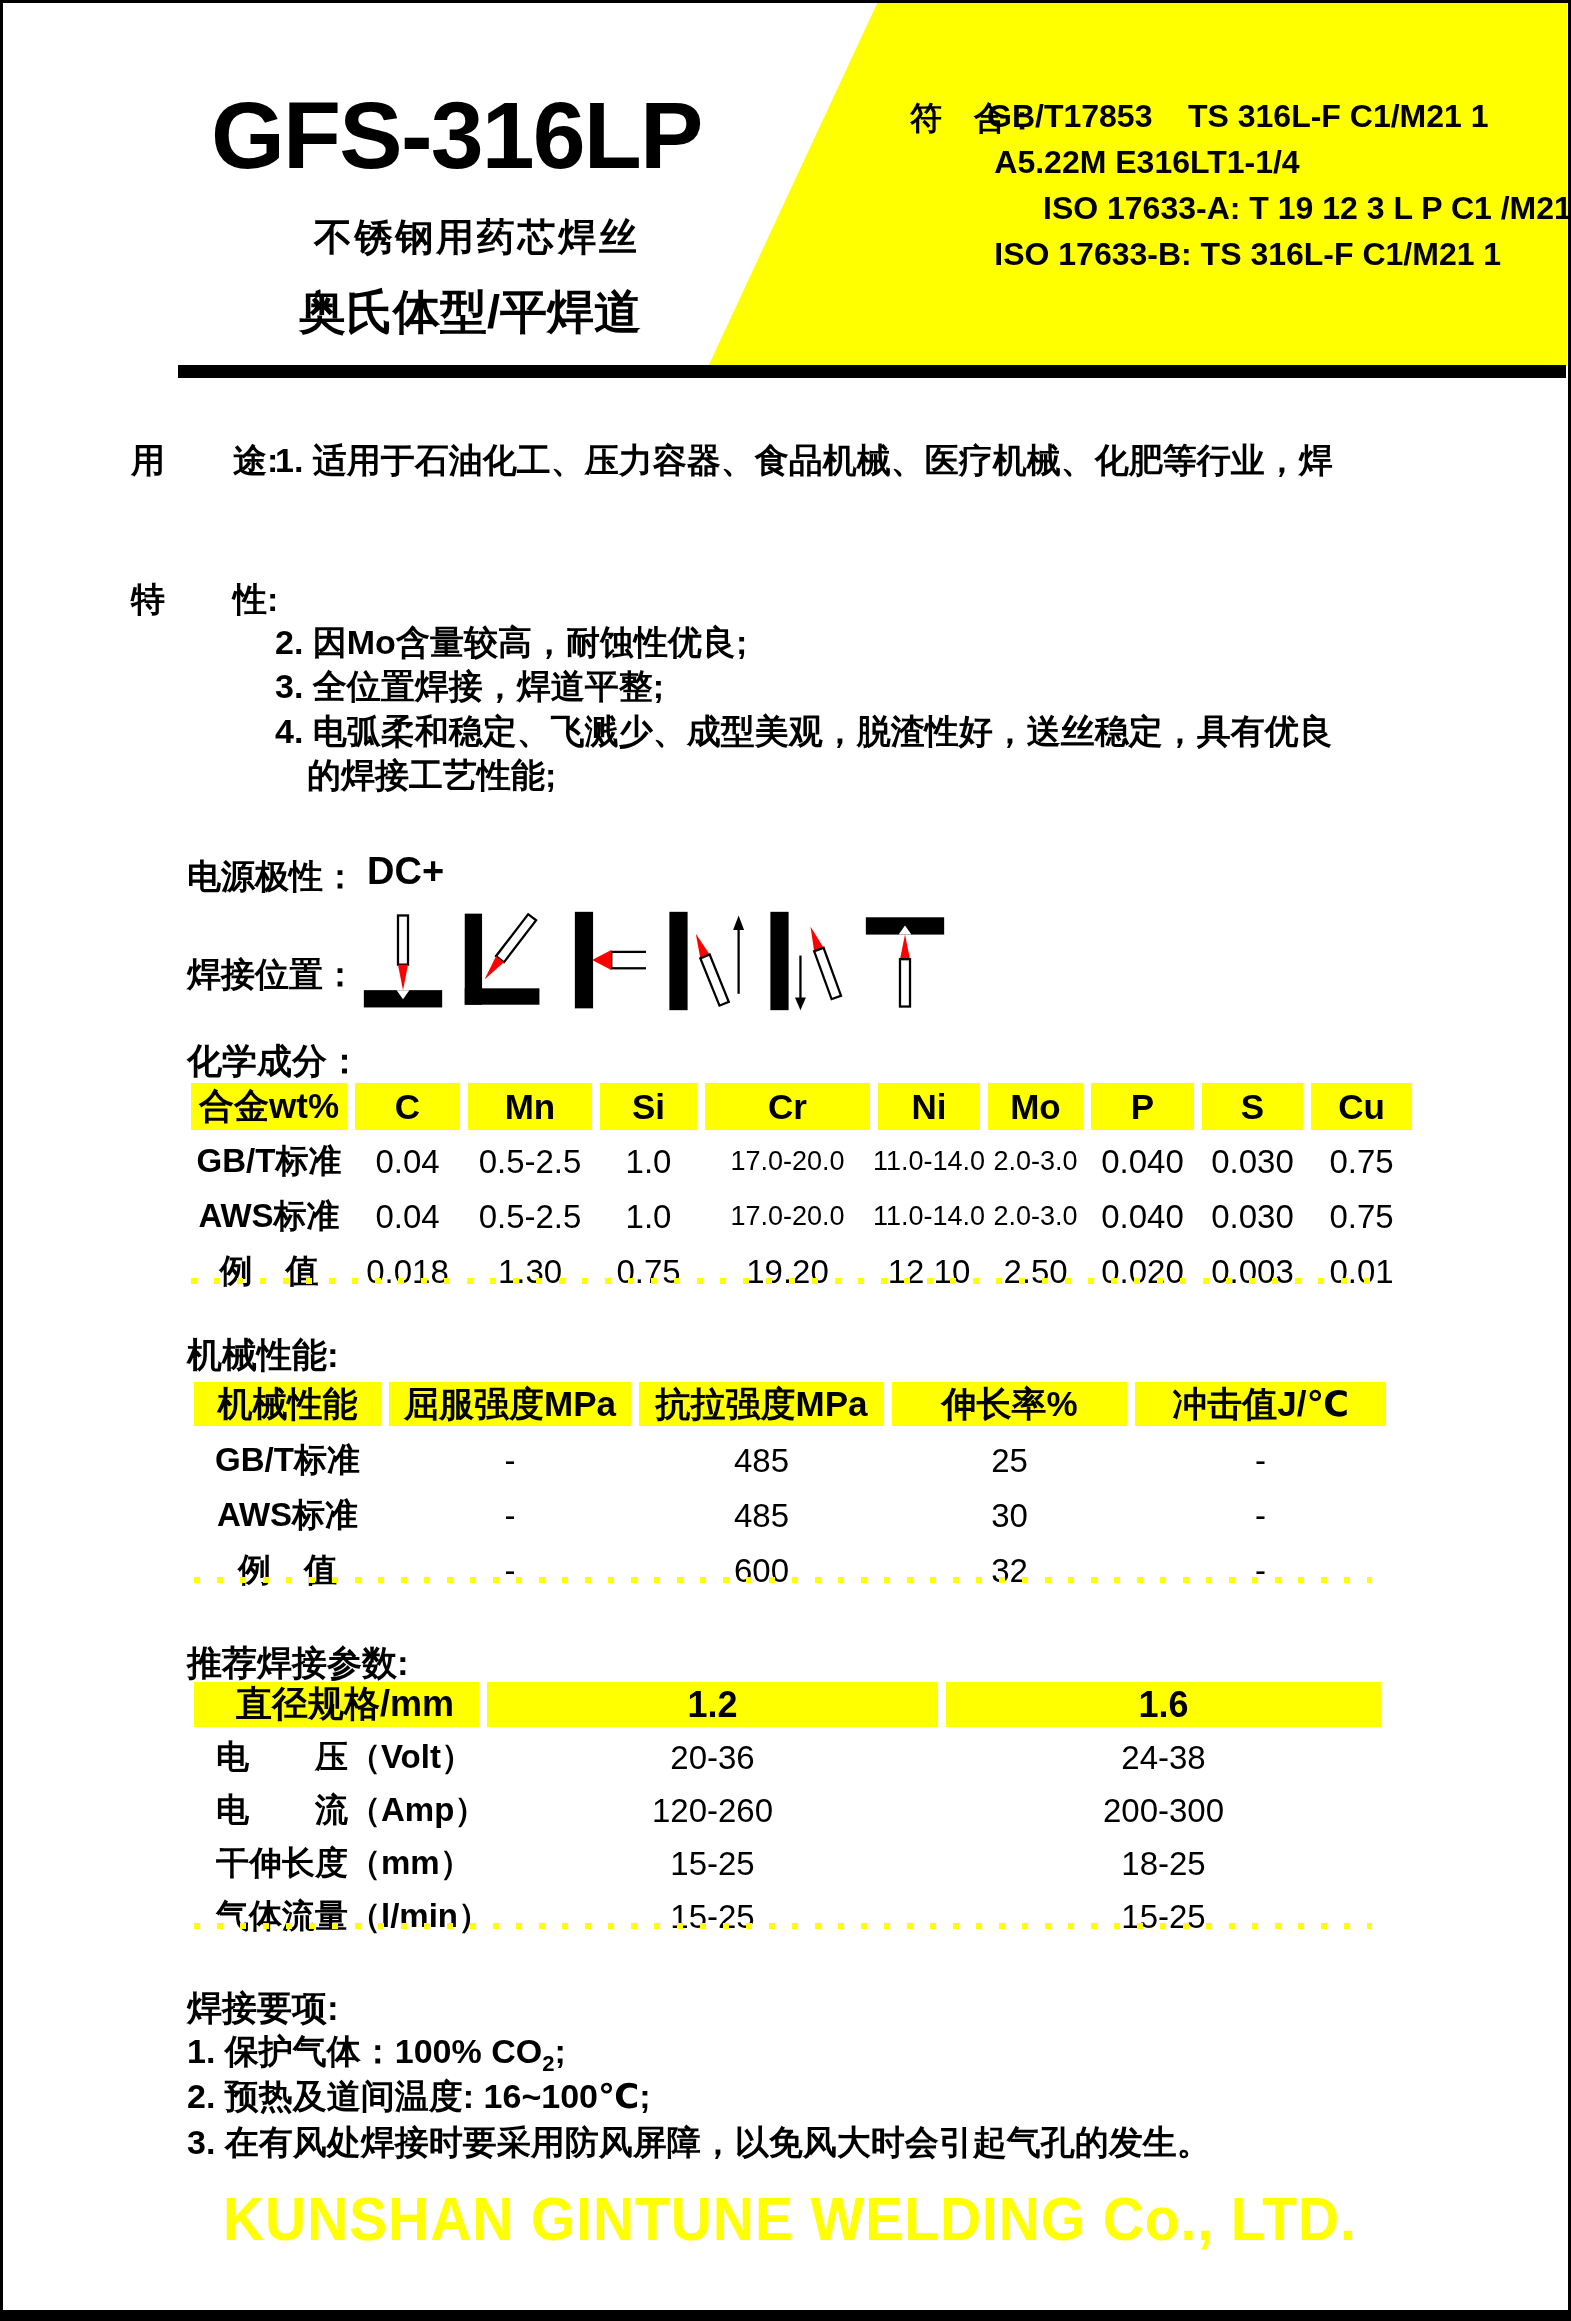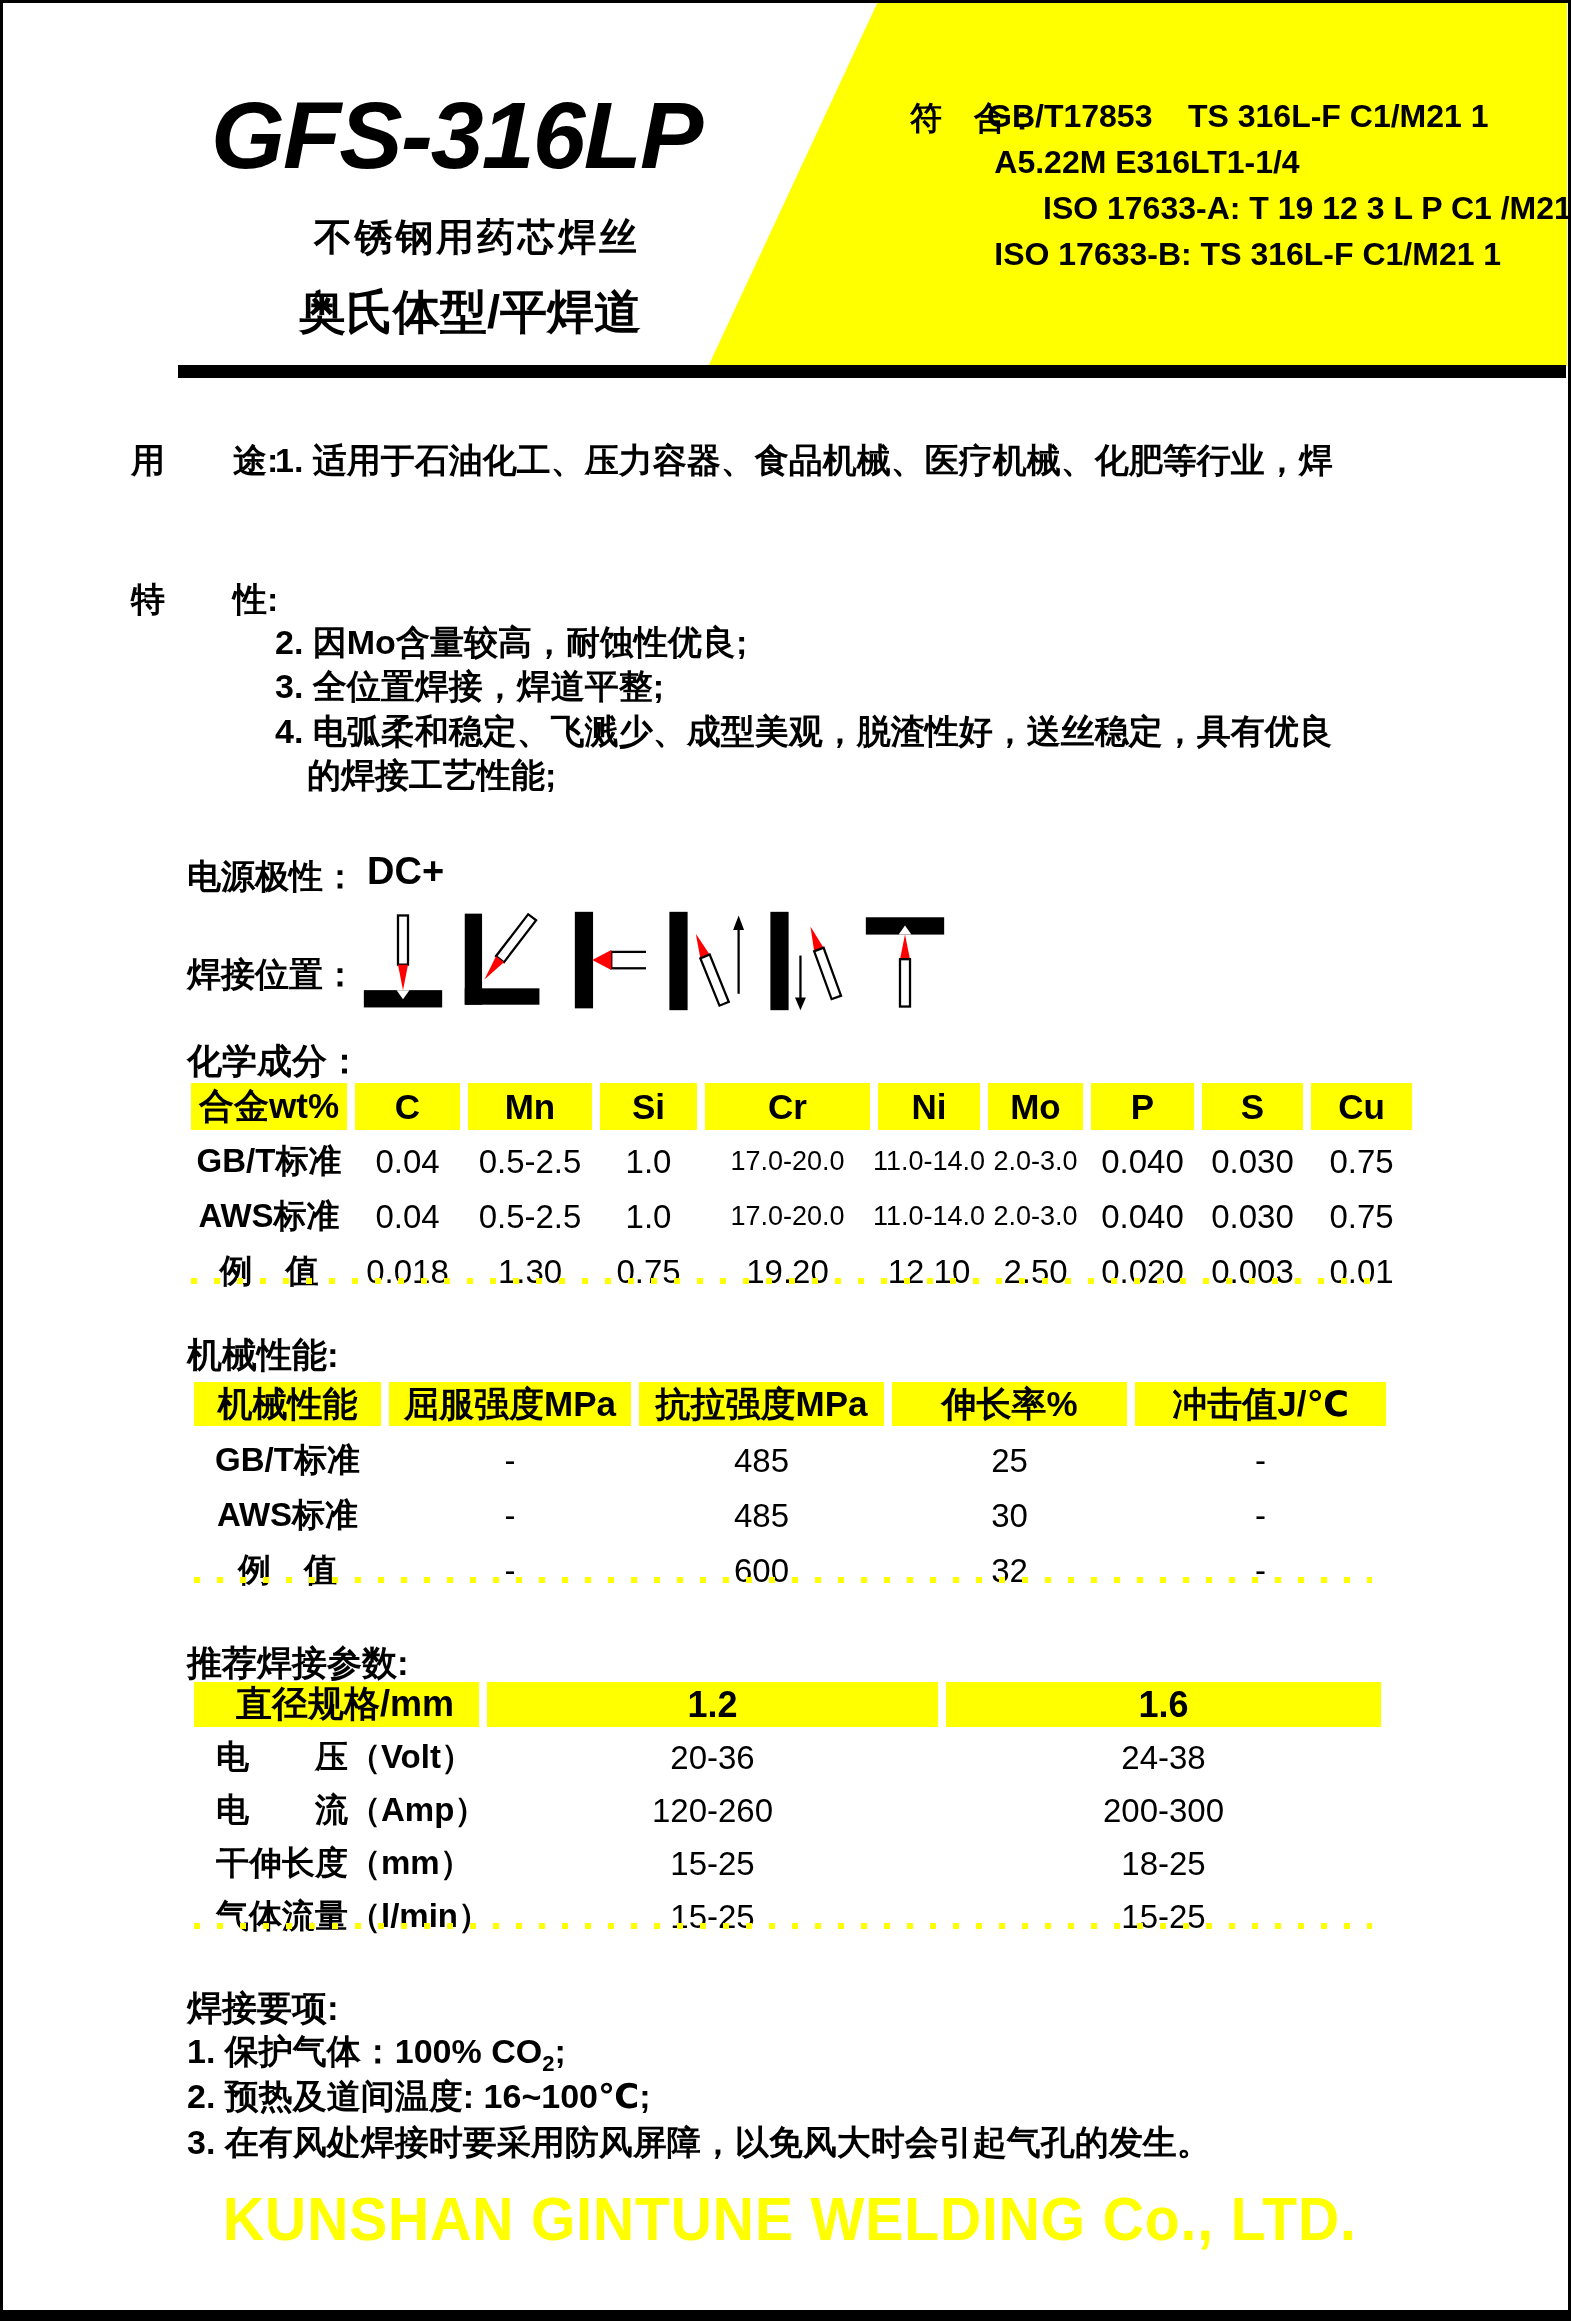--- a/index.html
+++ b/index.html
@@ -10,21 +10,21 @@
     color:#000;
   }
   .abs { position:absolute; }
 
   
   #yellow-wedge {
     position:absolute; left:0; top:0; width:1564px; height:363px;
     background:#FFFF00;
     clip-path:polygon(55.9% 0, 100% 0, 100% 100%, 45.1% 100%);
   }
-  #page-title { left:208px; top:78px; font-size:95px; font-weight:bold; letter-spacing:-1.8px;font-style:italic; }
+  #page-title { left:208px; top:78px; font-size:95px; font-weight:bold; letter-spacing:-1.8px; }
   #subtitle1 { left:311px; top:209px; font-size:38px; font-weight:bold; letter-spacing:2.7px; }
   #subtitle2 { left:296px; top:278px; font-size:47px; font-weight:bold; }
   #standards { left:907px; top:94px; font-size:32px; font-weight:bold; }
   #standards-label { white-space:pre; }
   #std-lines { position:absolute; left:77px; top:0; width:582px; }
   #std-lines .std-line { height:46px; line-height:39px; white-space:pre; }
   #std-lines .std-line:nth-child(2) { margin-left:7.3px; }
   #std-lines .std-line:nth-child(3) { margin-left:56px; }
   #std-lines .std-line:nth-child(4) { margin-left:7.3px; }
   #std-lines .std-line:nth-child(5) { margin-left:7.3px; }

